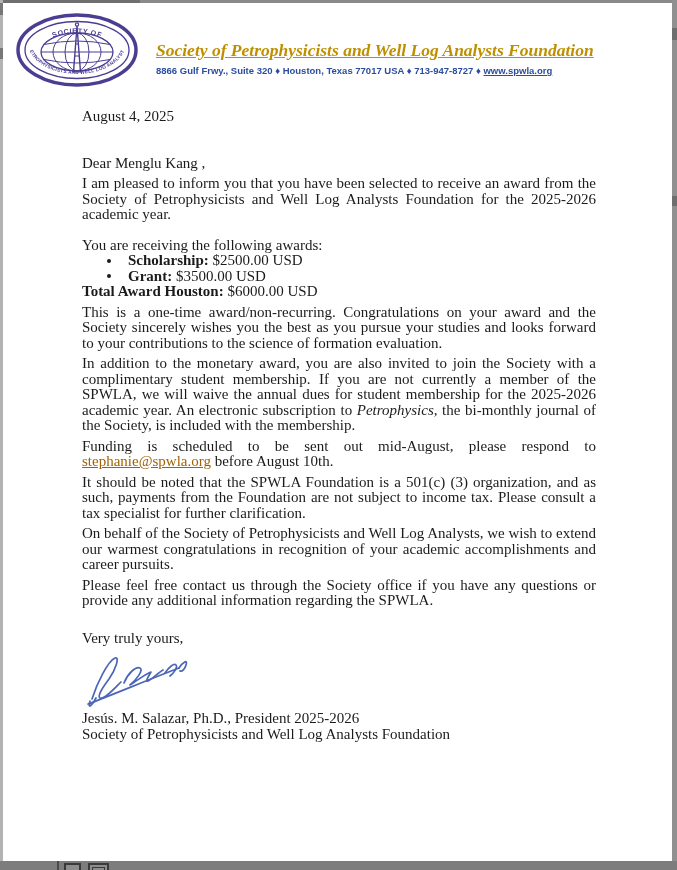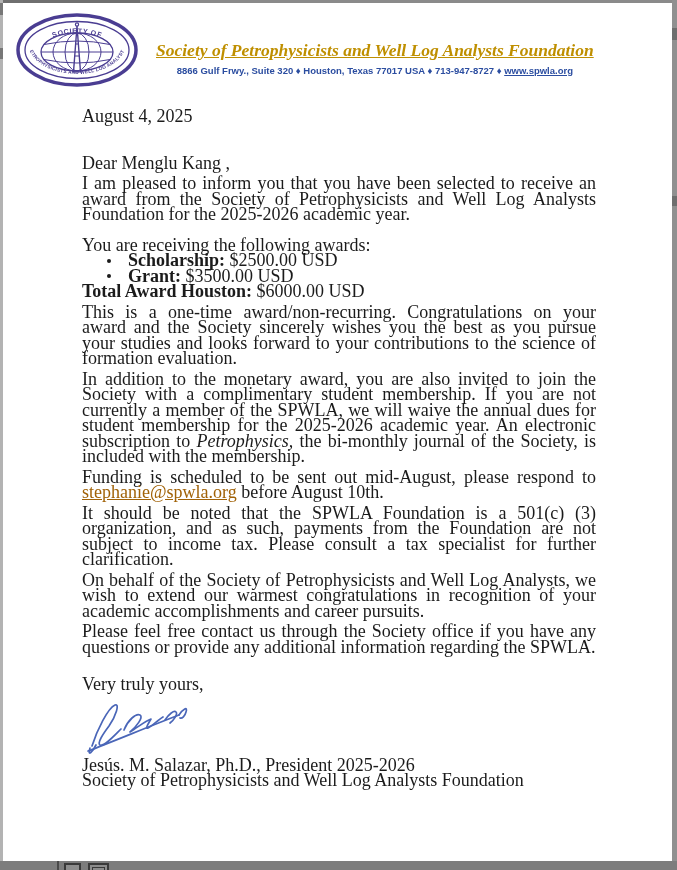--- a/index.html
+++ b/index.html
@@ -26,30 +26,30 @@
   
   .header { position:absolute; top:12px; left:14px; display:flex; align-items:flex-start; }
   .logo { width:126px; height:76px; flex:0 0 auto; }
   .header-text { margin-left:16px; padding-top:28px; }
   .org-title {
     font-family:"Liberation Serif", serif; font-weight:bold; font-style:italic;
     font-size:17.5px; color:#bf8f00; text-decoration:underline;
     white-space:nowrap;
   }
   .org-address {
-    margin-top:4px; text-align:center;
+    margin-top:4px; 
     font-family:"Liberation Sans", sans-serif; font-weight:bold;
     font-size:9.5px; color:#2b4da0; white-space:nowrap;
   }
   .org-address a { color:#2b4da0; text-decoration:underline; }
 
   
   .letter {
     position:absolute; top:109px; left:82px; width:514px;
-    font-size:18px; line-height:15.5px; color:#1b1b1b;
+    font-size:15px; line-height:15.5px; color:#1b1b1b;
   }
   .para { margin-top:5px; text-align:justify; }
   .salutation { margin-top:31px; }
   .awards-block { margin-top:15px; }
   .award-line { padding-left:25px; }
   .dot {
     display:inline-block; width:4px; height:4px; border-radius:50%;
     background:#1b1b1b; vertical-align:middle; margin-right:17px; margin-bottom:2px;
   }
   .email-link { color:#a16207; text-decoration:underline; }

